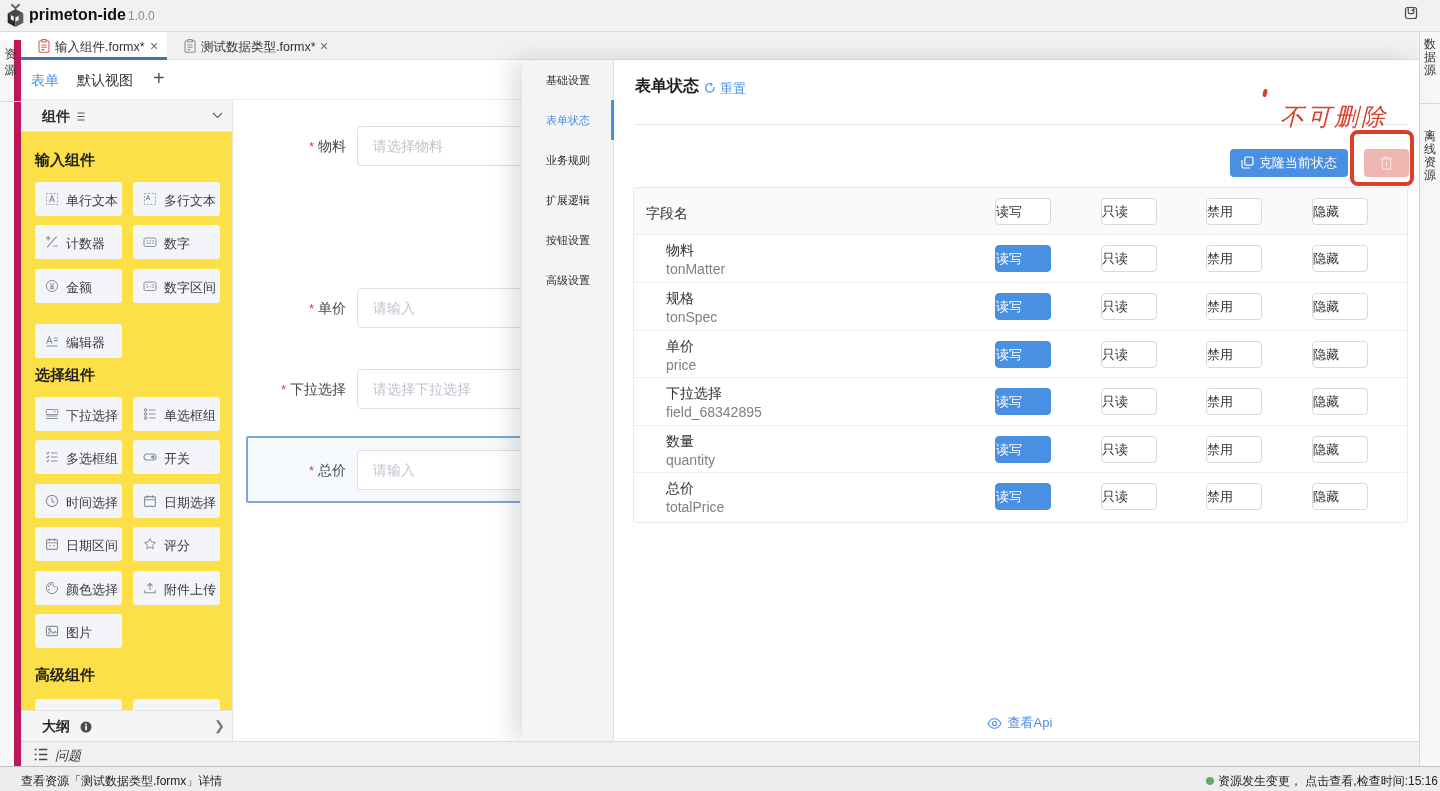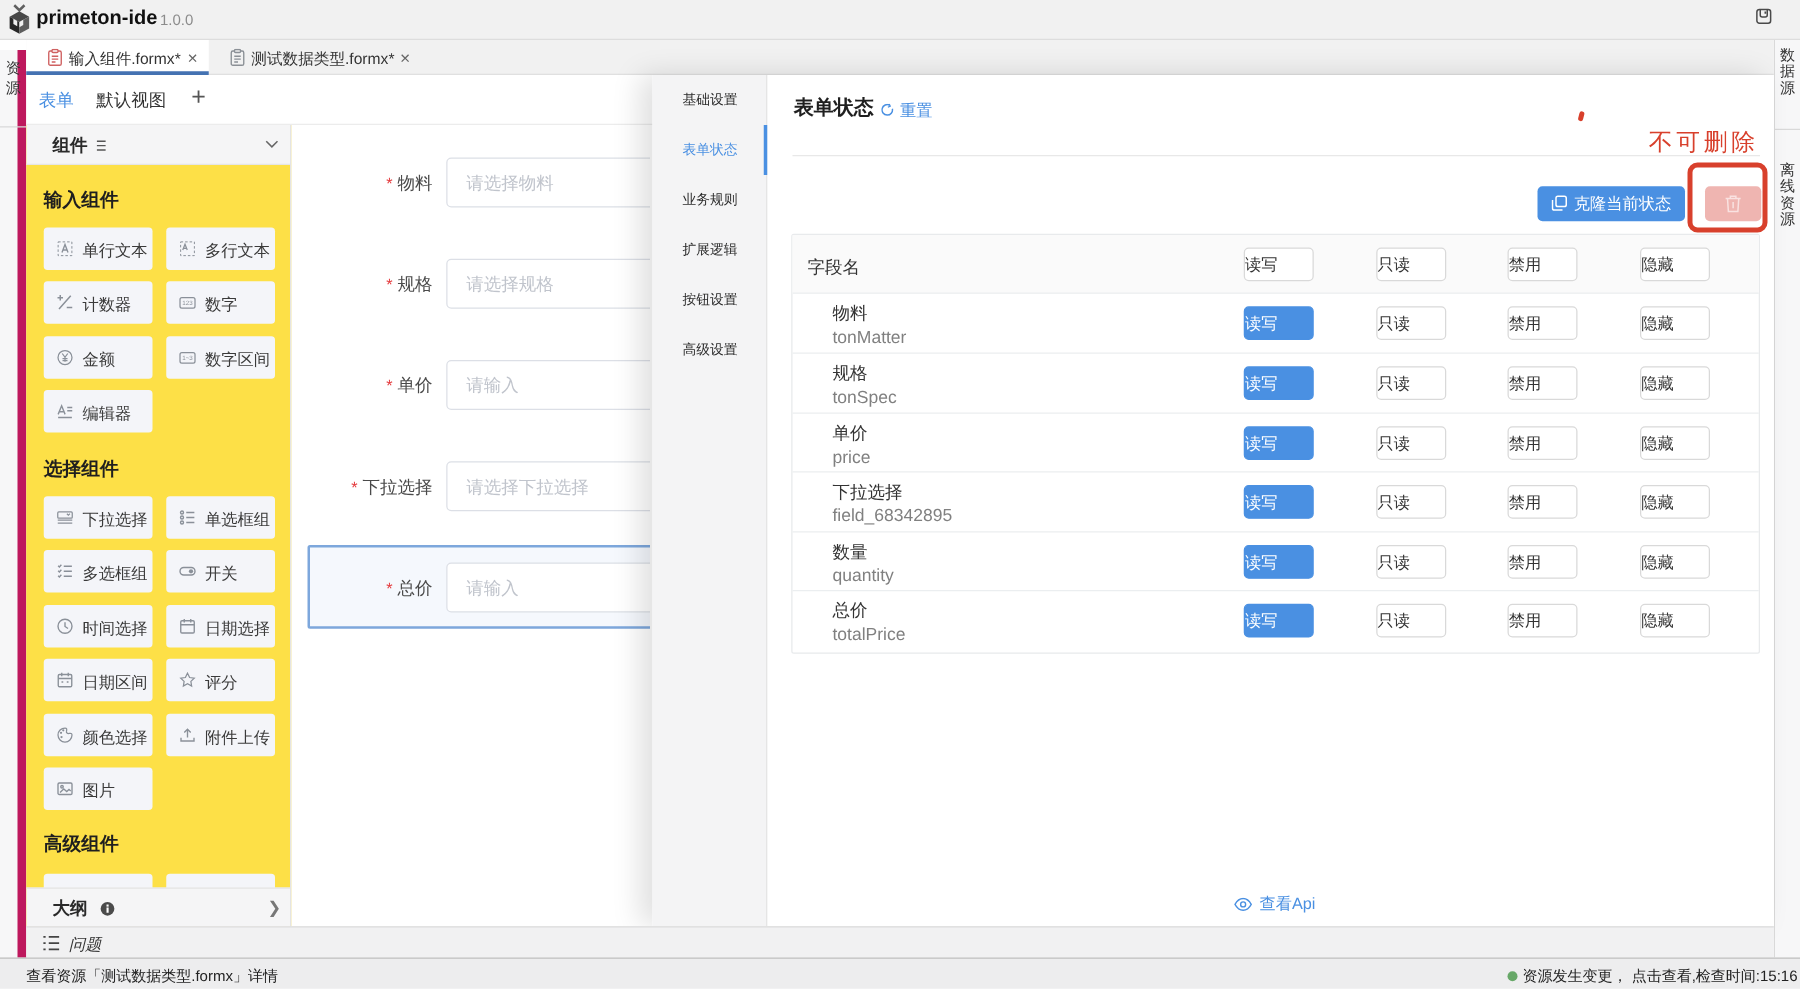--- a/index.html
+++ b/index.html
@@ -60,21 +60,21 @@
 #reset { position:absolute; left:106px; top:20px; font-size:13px; color:#4a90e2; }
 #divider1 { position:absolute; left:20px; top:64px; width:774px; border-bottom:1px solid #e8e8e8; }
 
 #seg { position:absolute; left:20px; top:89px; width:166px; height:28px; border:1px solid #dcdfe6; border-radius:4px; background:#fff; }
 #seg .s { position:absolute; top:0; width:55px; height:26px; line-height:26px; text-align:center; font-size:13px; color:#333; }
 #seg .s2 { left:55px; background:#4a90e2; color:#fff; font-weight:bold; width:56px; }
 
 #clonebtn { position:absolute; left:616px; top:89px; width:118px; height:28px; background:#4a90e2; border-radius:4px; color:#fff; font-size:13px; text-align:center; line-height:28px; }
 #delbtn { position:absolute; left:750px; top:89px; width:45px; height:28px; background:#efb5b1; border-radius:4px; }
 #redrect { position:absolute; left:736px; top:70px; width:64px; height:56px; border:4px solid #d8402c; border-radius:8px; z-index:5; }
-#annot { position:absolute; left:705px; top:41px; font-size:19px; color:#d8402c; letter-spacing:3px; }
+#annot { position:absolute; left:666px; top:41px; font-size:24px; color:#d8402c; letter-spacing:3px;font-style:italic; }
 #reddot { position:absolute; left:649px; top:29px; width:4px; height:8px; background:#d8402c; border-radius:2px; transform:rotate(14deg); }
 
 #ftable { position:absolute; left:19px; top:127px; width:775px; height:336px; border:1px solid #e8eaec; border-radius:2px; }
 #fthead { position:absolute; left:0; top:0; width:773px; height:47px; background:#fafafa; border-bottom:1px solid #ebeef0; }
 #fthead .t { position:absolute; left:12px; top:17px; font-size:14px; color:#333; }
 .trow { position:absolute; left:0; width:773px; height:48px; border-bottom:1px solid #ebeef0; }
 .trow.last { border-bottom:none; }
 .trow .n1 { position:absolute; left:32px; top:7px; font-size:14px; color:#333; }
 .trow .n2 { position:absolute; left:32px; top:26px; font-size:14px; color:#808080; }
 .btn { position:absolute; width:56px; height:27px; border:1px solid #d9d9d9; border-radius:4px; background:#fff; line-height:25px; font-size:13px; color:#333; }
@@ -193,21 +193,21 @@
         </svg>
         <span class="pt">金额</span>
       </div>
     <div class="pill" style="left:112px;top:169px">
         <svg class="pic" width="14" height="14" viewBox="0 0 14 14" fill="none" stroke="#8a9099">
           <rect x="1" y="3" width="12" height="8.5" rx="1.5"></rect>
           <text x="7" y="9.3" font-size="5" fill="#8a9099" stroke="none" text-anchor="middle" font-family="Liberation Sans">1~3</text>
         </svg>
         <span class="pt">数字区间</span>
       </div>
-    <div class="pill" style="left:14px;top:212px">
+    <div class="pill" style="left:14px;top:224px">
         <svg class="pic" width="14" height="14" viewBox="0 0 14 14" fill="none" stroke="#8a9099" stroke-width="1.1">
           <path d="M1.5 9.5 L4.3 2.6 L7.1 9.5 M2.4 7.4 h3.8 M1.5 12 h11 M8.8 4 h4 M8.8 6.6 h4"></path>
         </svg>
         <span class="pt">编辑器</span>
       </div>
     <div class="sect" style="top:266px">选择组件</div>
     <div class="pill" style="left:14px;top:297px">
         <svg class="pic" width="14" height="14" viewBox="0 0 14 14" fill="none" stroke="#8a9099">
           <rect x="1.2" y="2.5" width="11.6" height="5" rx="0.8"></rect>
           <path d="M8.5 4 l1.2 1.2 1.2-1.2" stroke-width="0.9"></path>
@@ -302,25 +302,20 @@
     <span class="chev">❯</span>
     </div>
 </div>
 
 <div id="canvas">
   <div id="selbox"></div>
   <div class="frow" style="top:26px">
       <span class="lab"><span class="st">*</span>物料</span>
       <span class="inp"></span>
       <span class="ph">请选择物料</span>
-    </div>
-  <div class="frow" style="top:107px">
-      <span class="lab"><span class="st">*</span>规格</span>
-      <span class="inp"></span>
-      <span class="ph">请选择规格</span>
     </div>
   <div class="frow" style="top:188px">
       <span class="lab"><span class="st">*</span>单价</span>
       <span class="inp"></span>
       <span class="ph">请输入</span>
     </div>
   <div class="frow" style="top:269px">
       <span class="lab"><span class="st">*</span>下拉选择</span>
       <span class="inp"></span>
       <span class="ph">请选择下拉选择</span>

